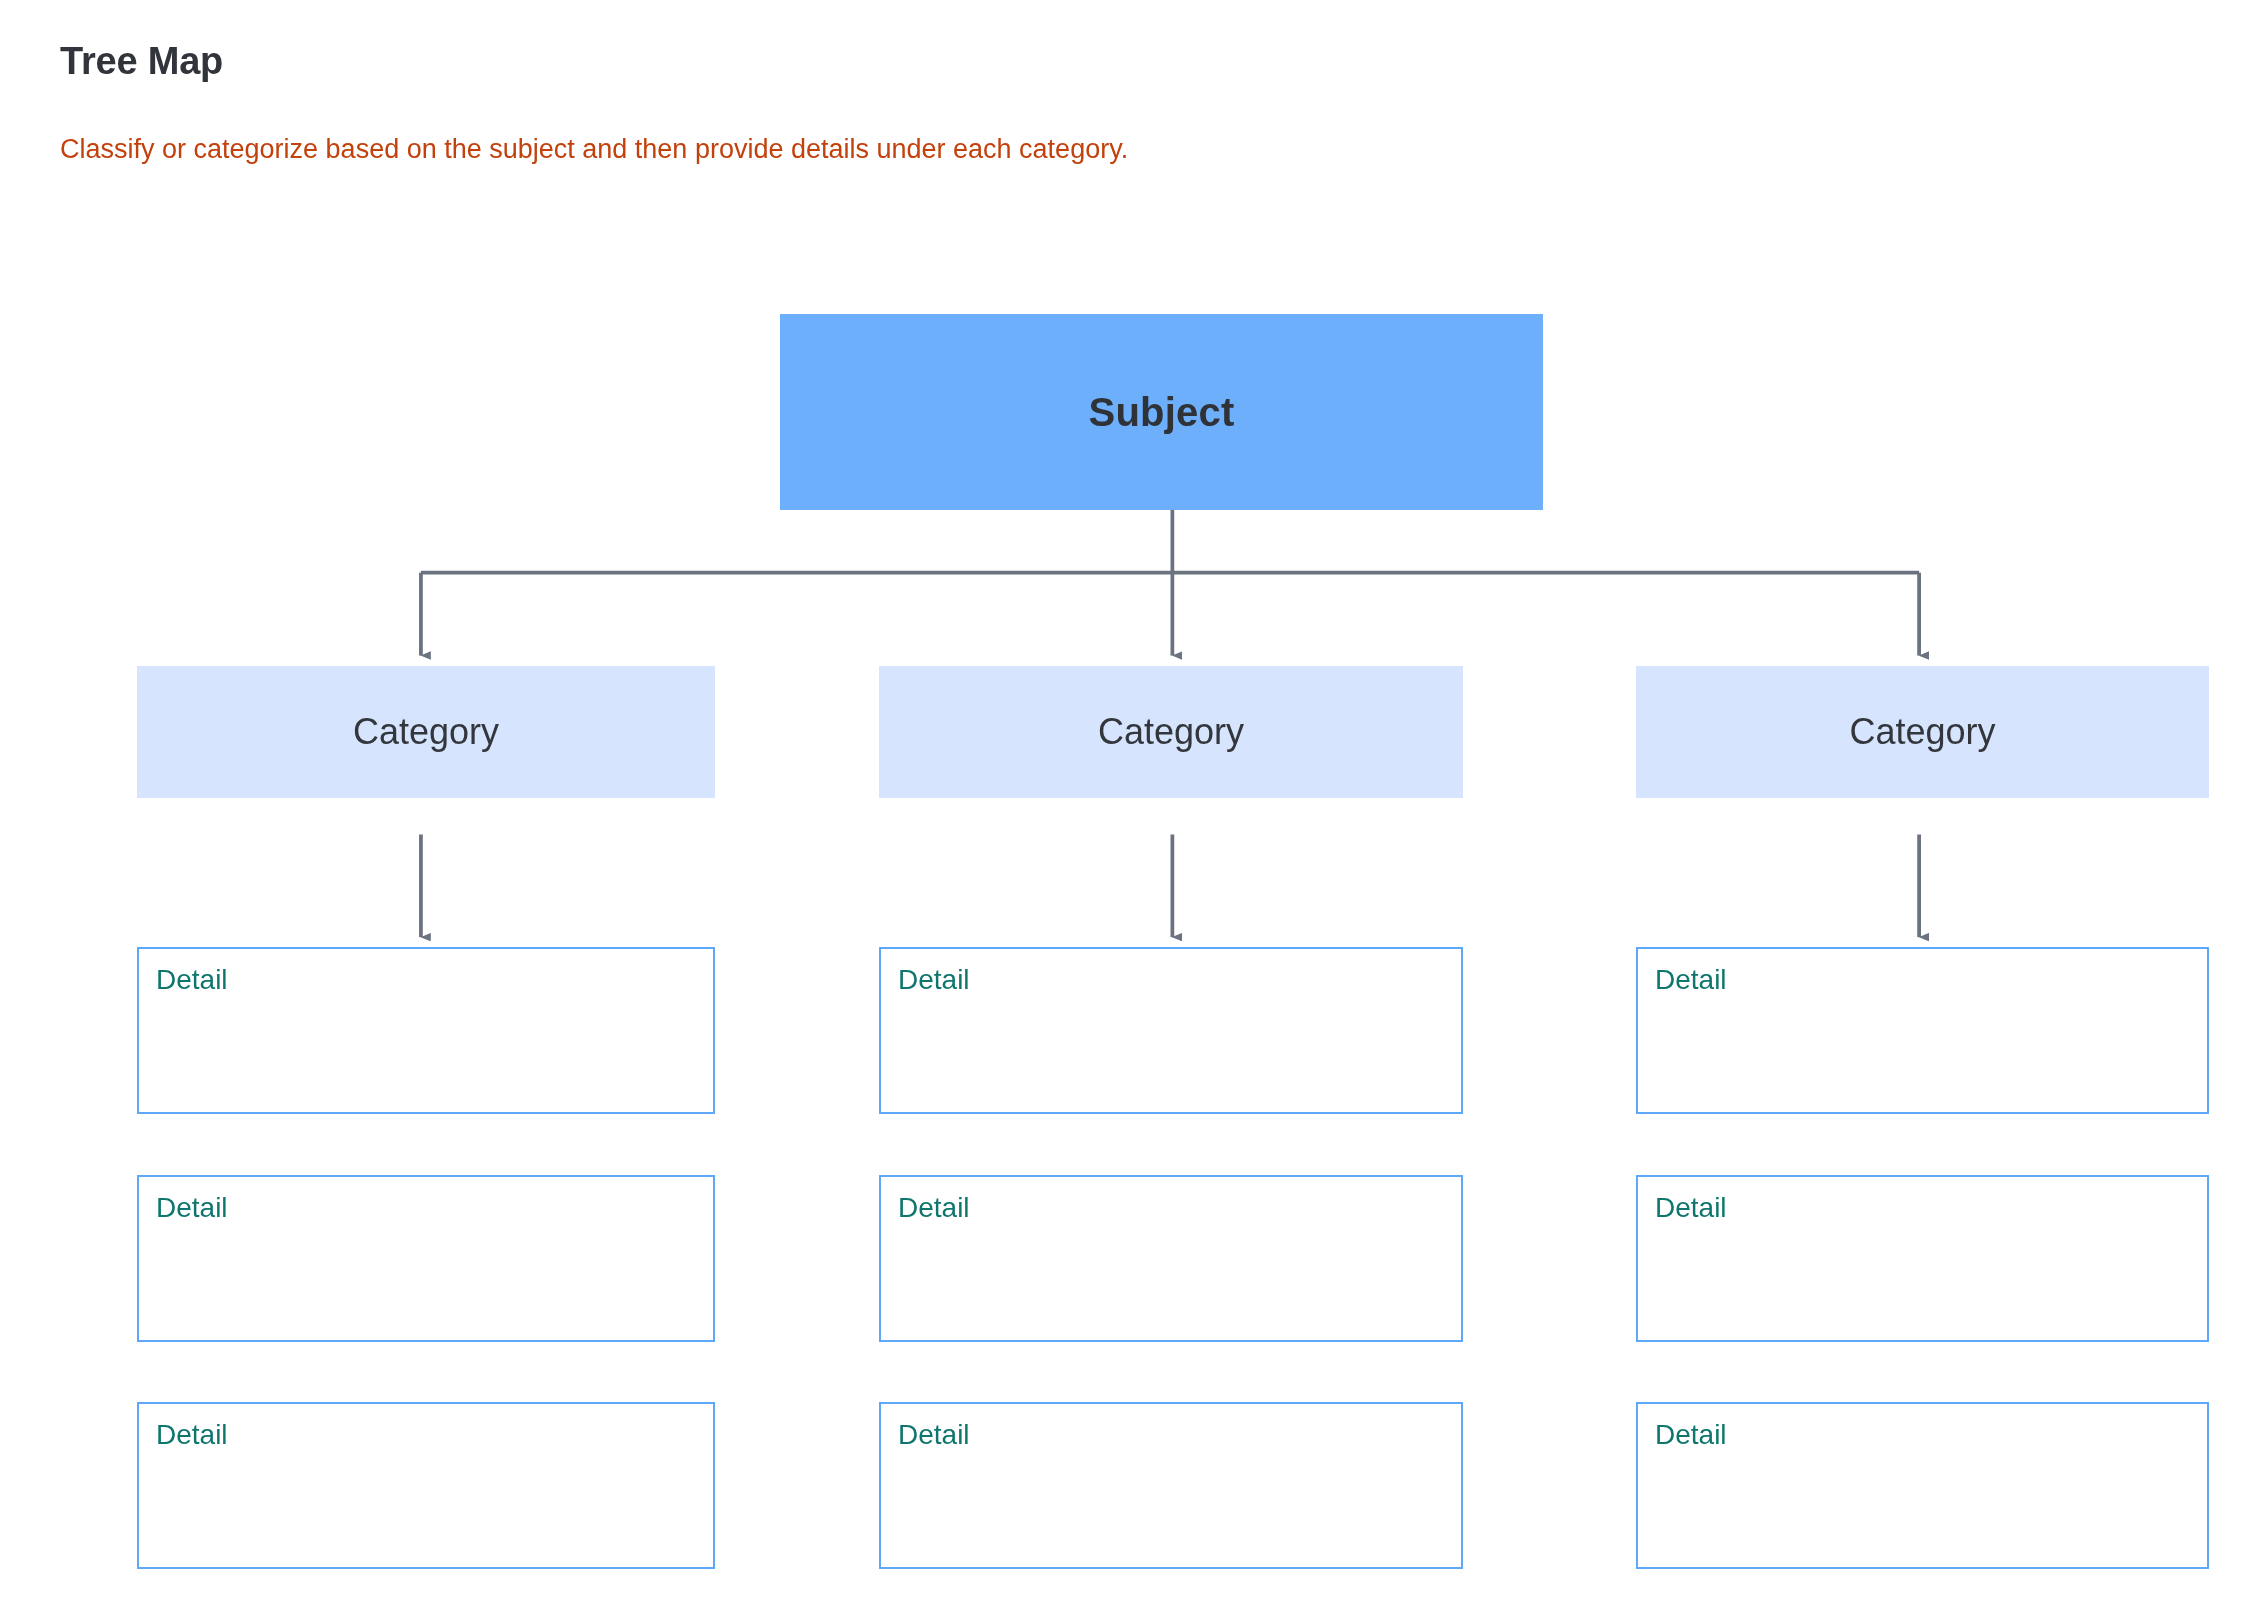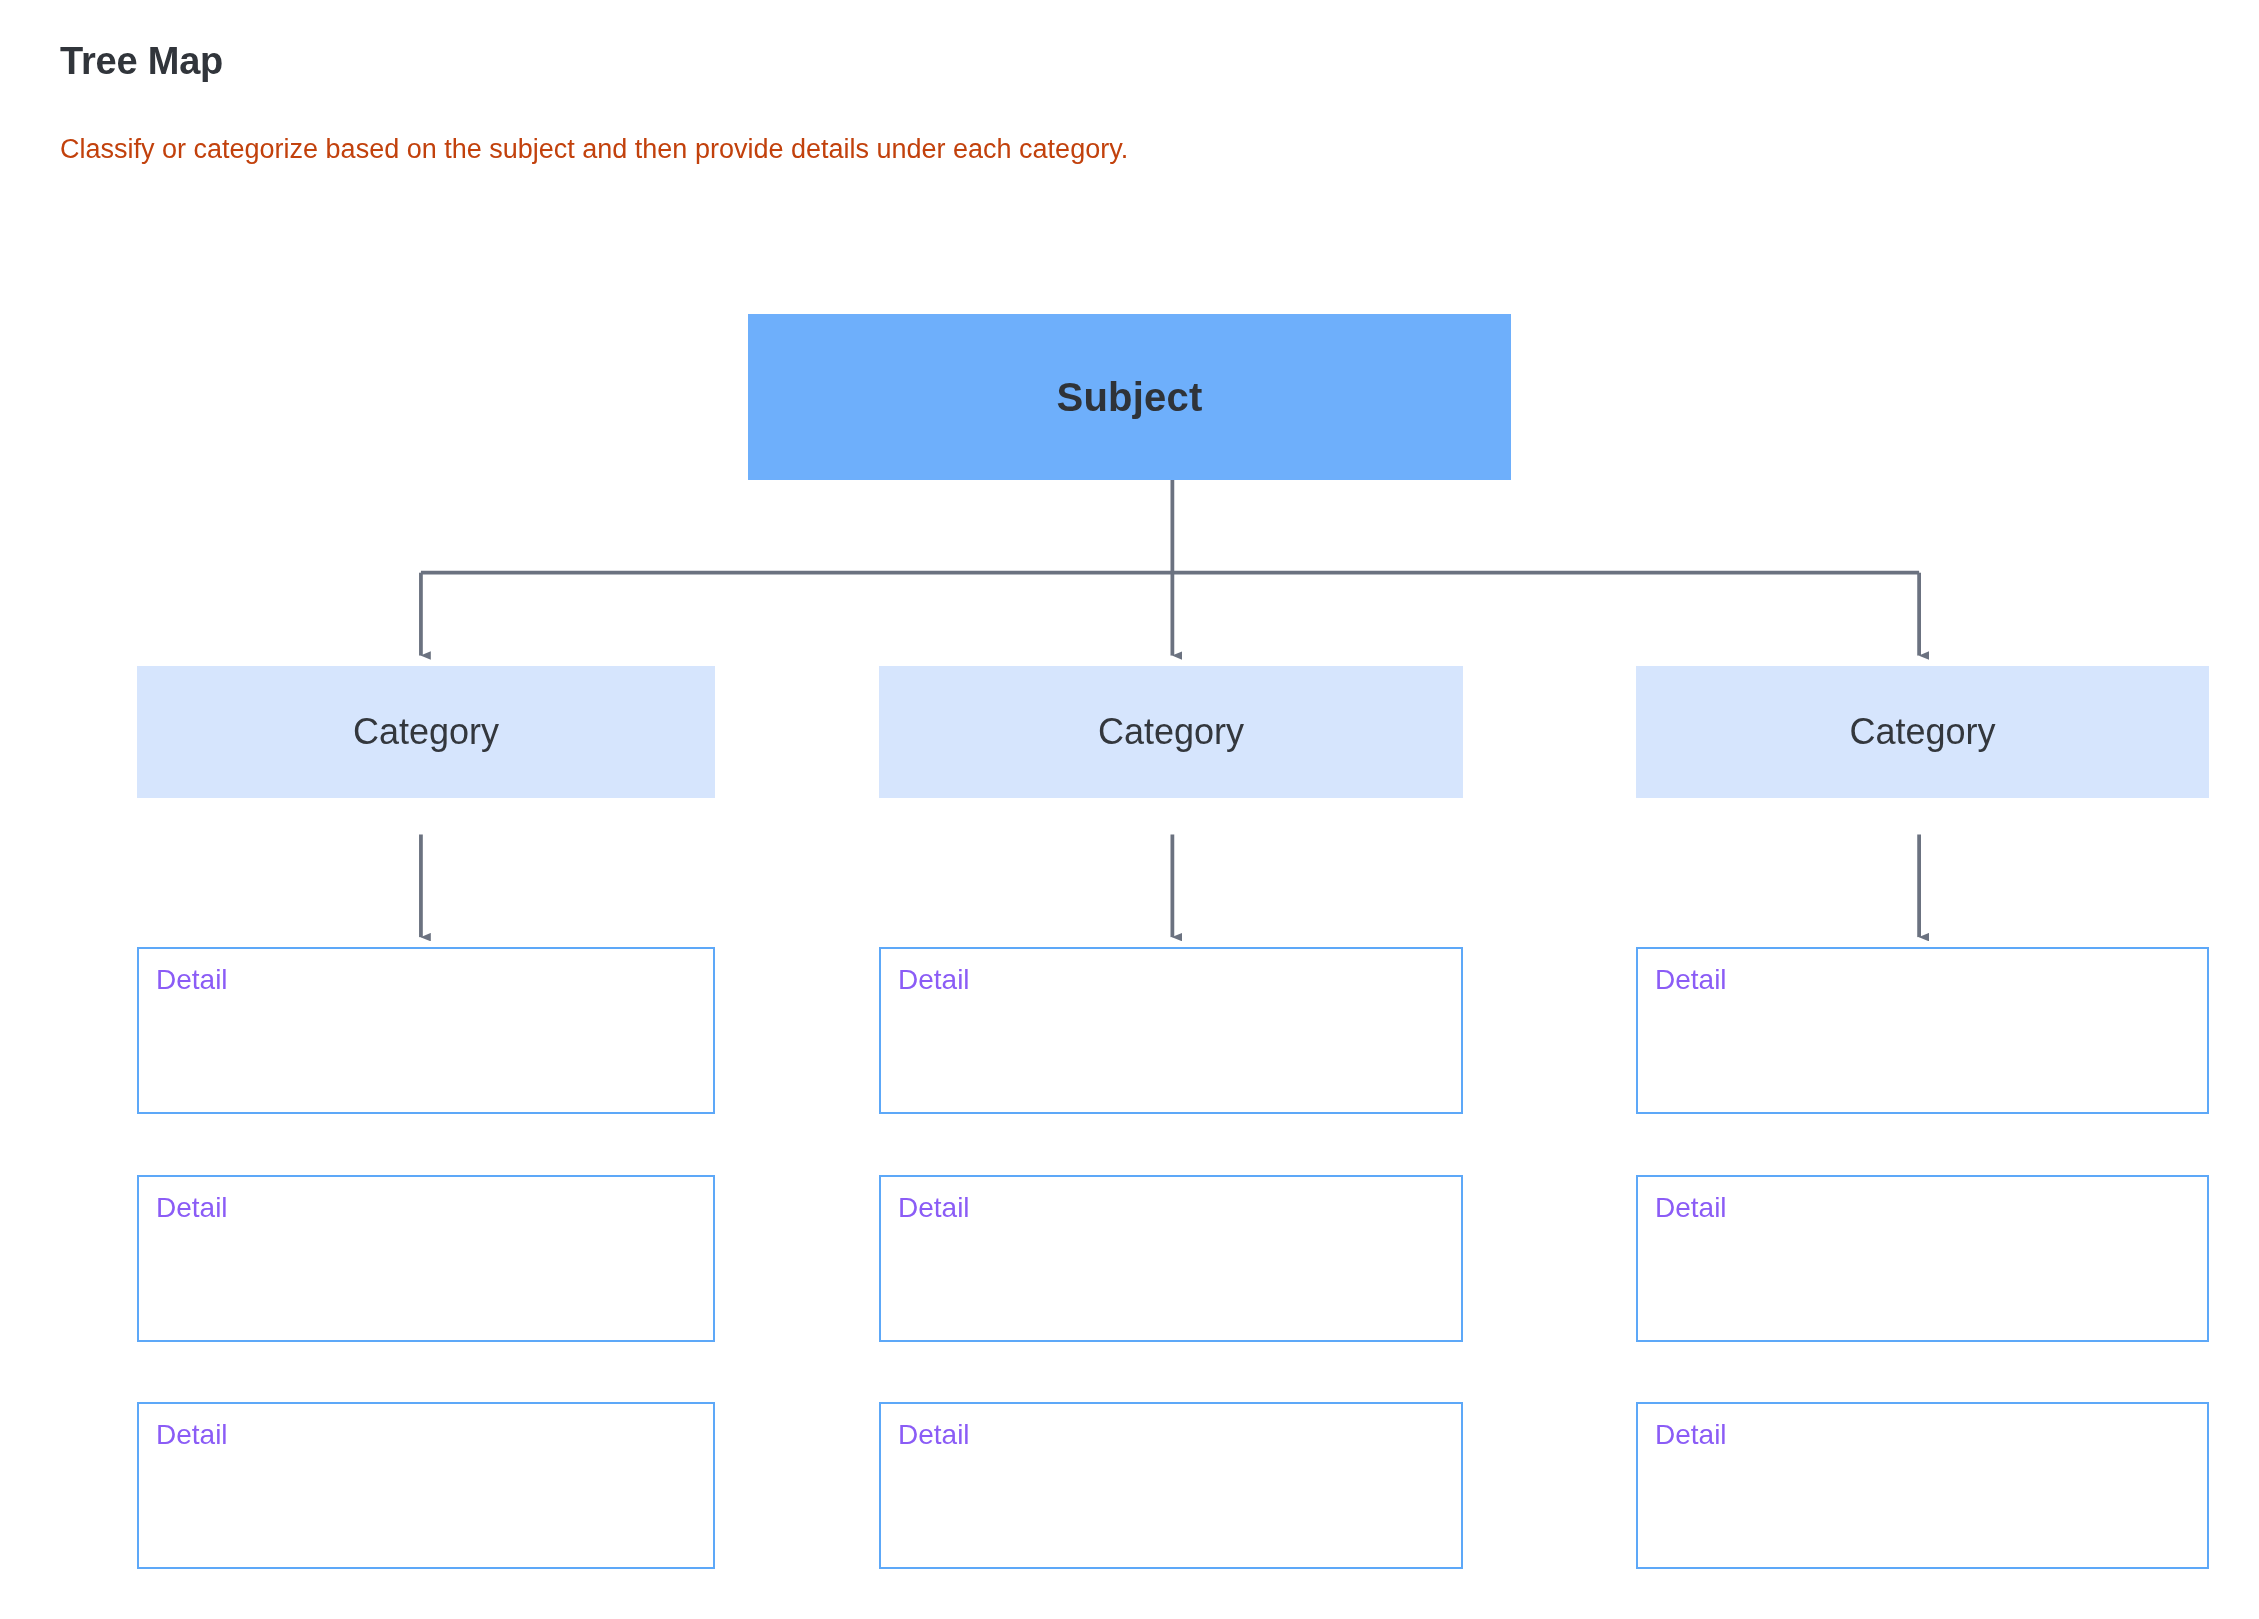--- a/index.html
+++ b/index.html
@@ -61,24 +61,24 @@
   }
 
   
   .node {
     position: absolute;
     box-sizing: border-box;
     display: flex;
   }
 
   .node-subject {
-    left: 748px;
+    left: 780px;
     top: 314px;
     width: 763px;
-    height: 166px;
+    height: 196px;
     background: #6EAFFB;
     align-items: center;
     justify-content: center;
   }
   .node-subject .node-label {
     font-size: 40px;
     font-weight: bold;
     color: #2f3338;
     letter-spacing: 0.2px;
   }
@@ -99,21 +99,21 @@
   .node-detail {
     height: 167px;
     background: #ffffff;
     border: 2.8px solid #5DA8F8;
     align-items: flex-start;
     justify-content: flex-start;
   }
   .node-detail .node-label {
     font-size: 28px;
     font-weight: normal;
-    color: #8b5cf6;
+    color: #0f766e;
     padding: 17px 0 0 17px;
     line-height: 1;
   }
 
   
   .col-0 { left: 137px; width: 578px; }
   .col-1 { left: 879px; width: 584px; }
   .col-2 { left: 1636px; width: 573px; }
 
   .row-0 { top: 947px; }

